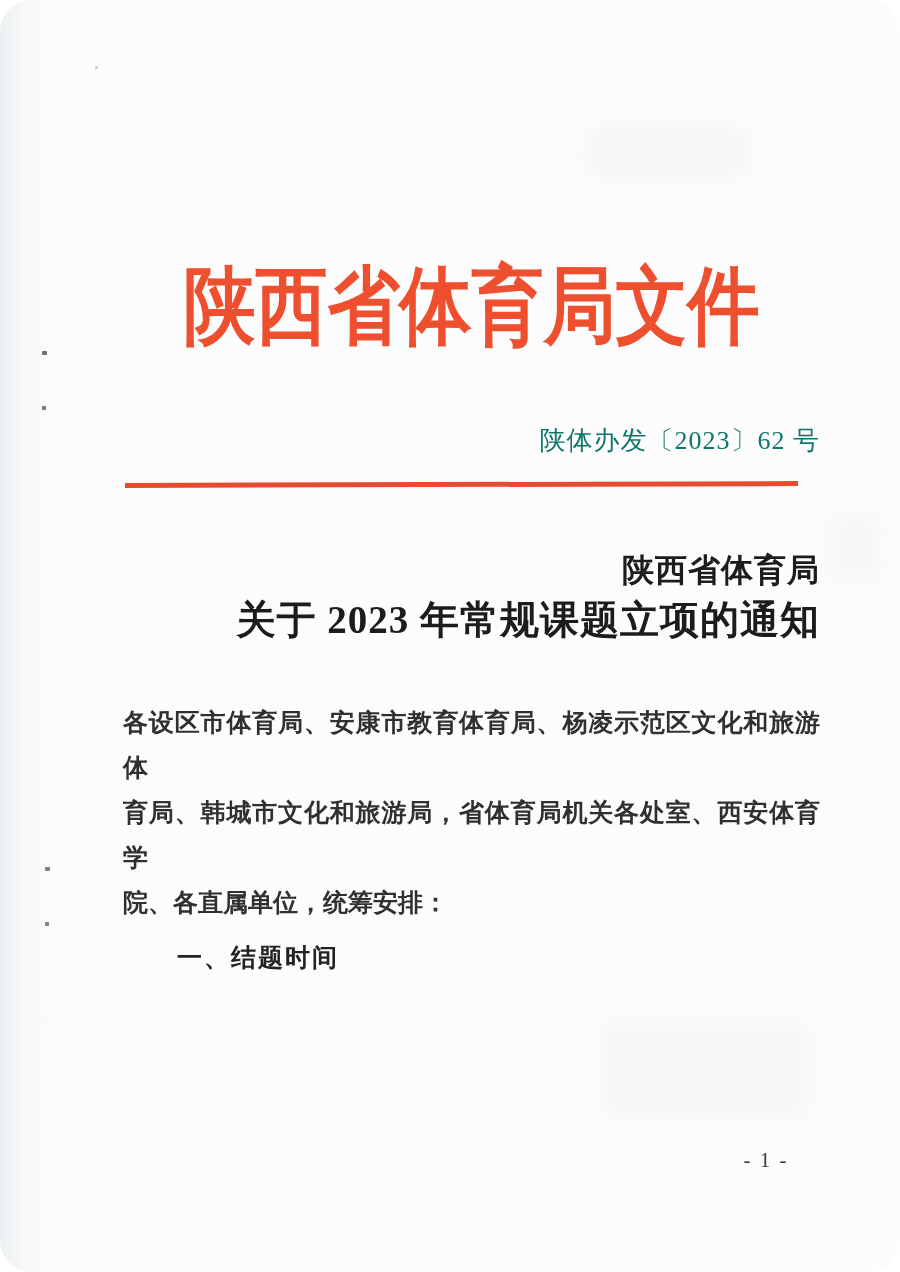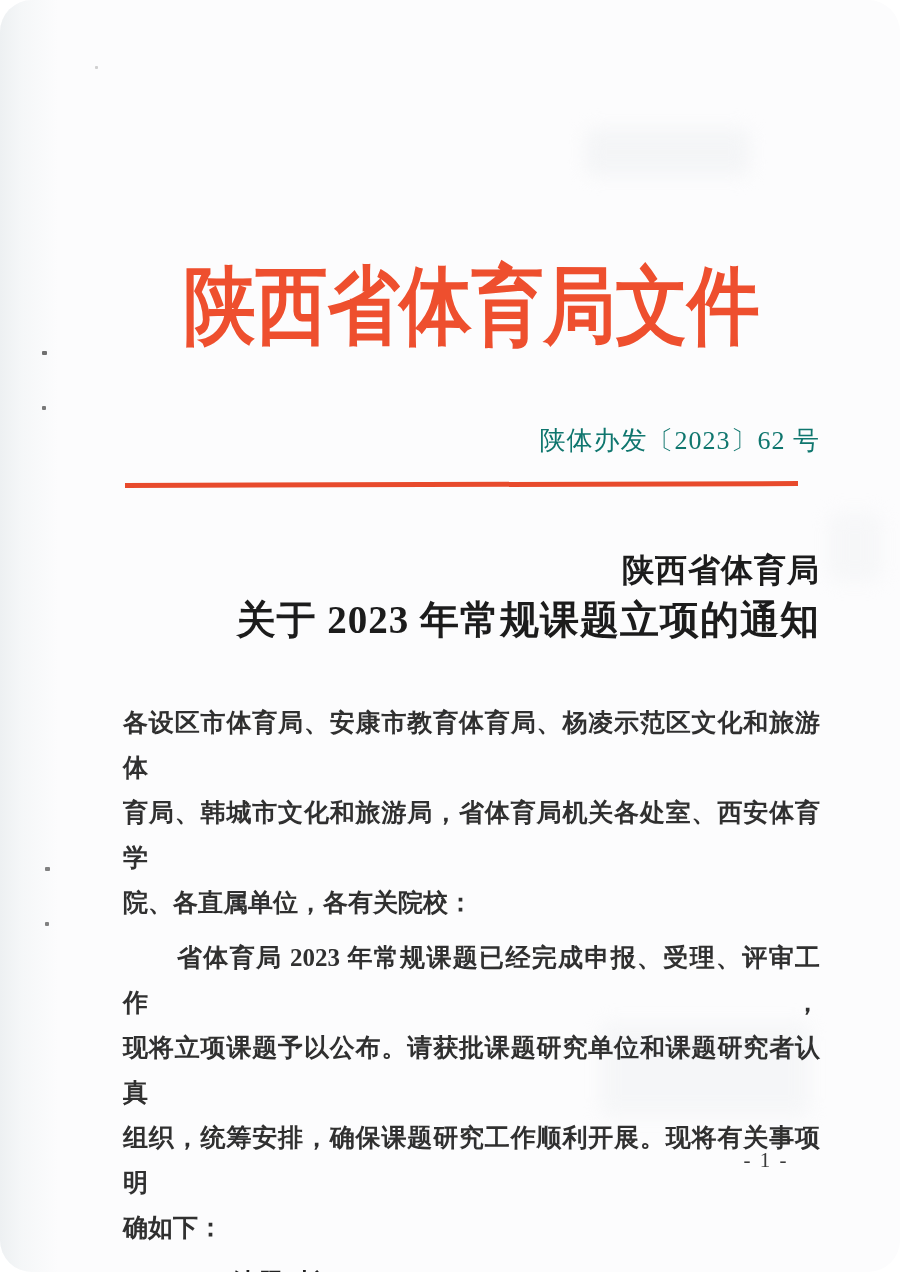--- a/index.html
+++ b/index.html
@@ -96,29 +96,23 @@
   <div class="notice-title">
     <div class="nt1">陕西省体育局</div>
     <div class="nt2">关于 2023 年常规课题立项的通知</div>
   </div>
 
   <div class="body-text">
 
     <p class="para p1">
       <span class="line full">各设区市体育局、安康市教育体育局、杨凌示范区文化和旅游体</span>
       <span class="line full">育局、韩城市文化和旅游局，省体育局机关各处室、西安体育学</span>
-      <span class="line">院、各直属单位，各有关院校：</span>
+      <span class="line">院、各直属单位，统筹安排：</span>
     </p>
 
-    <p class="para p2">
-      <span class="line full indent">省体育局 2023 年常规课题已经完成申报、受理、评审工作，</span>
-      <span class="line full">现将立项课题予以公布。请获批课题研究单位和课题研究者认真</span>
-      <span class="line full">组织，统筹安排，确保课题研究工作顺利开展。现将有关事项明</span>
-      <span class="line">确如下：</span>
-    </p>
 
     <h2 class="section-heading">一、结题时间</h2>
 
   </div>
 
   <div class="page-number">- 1 -</div>
 
 </div>
 
 </body></html>

